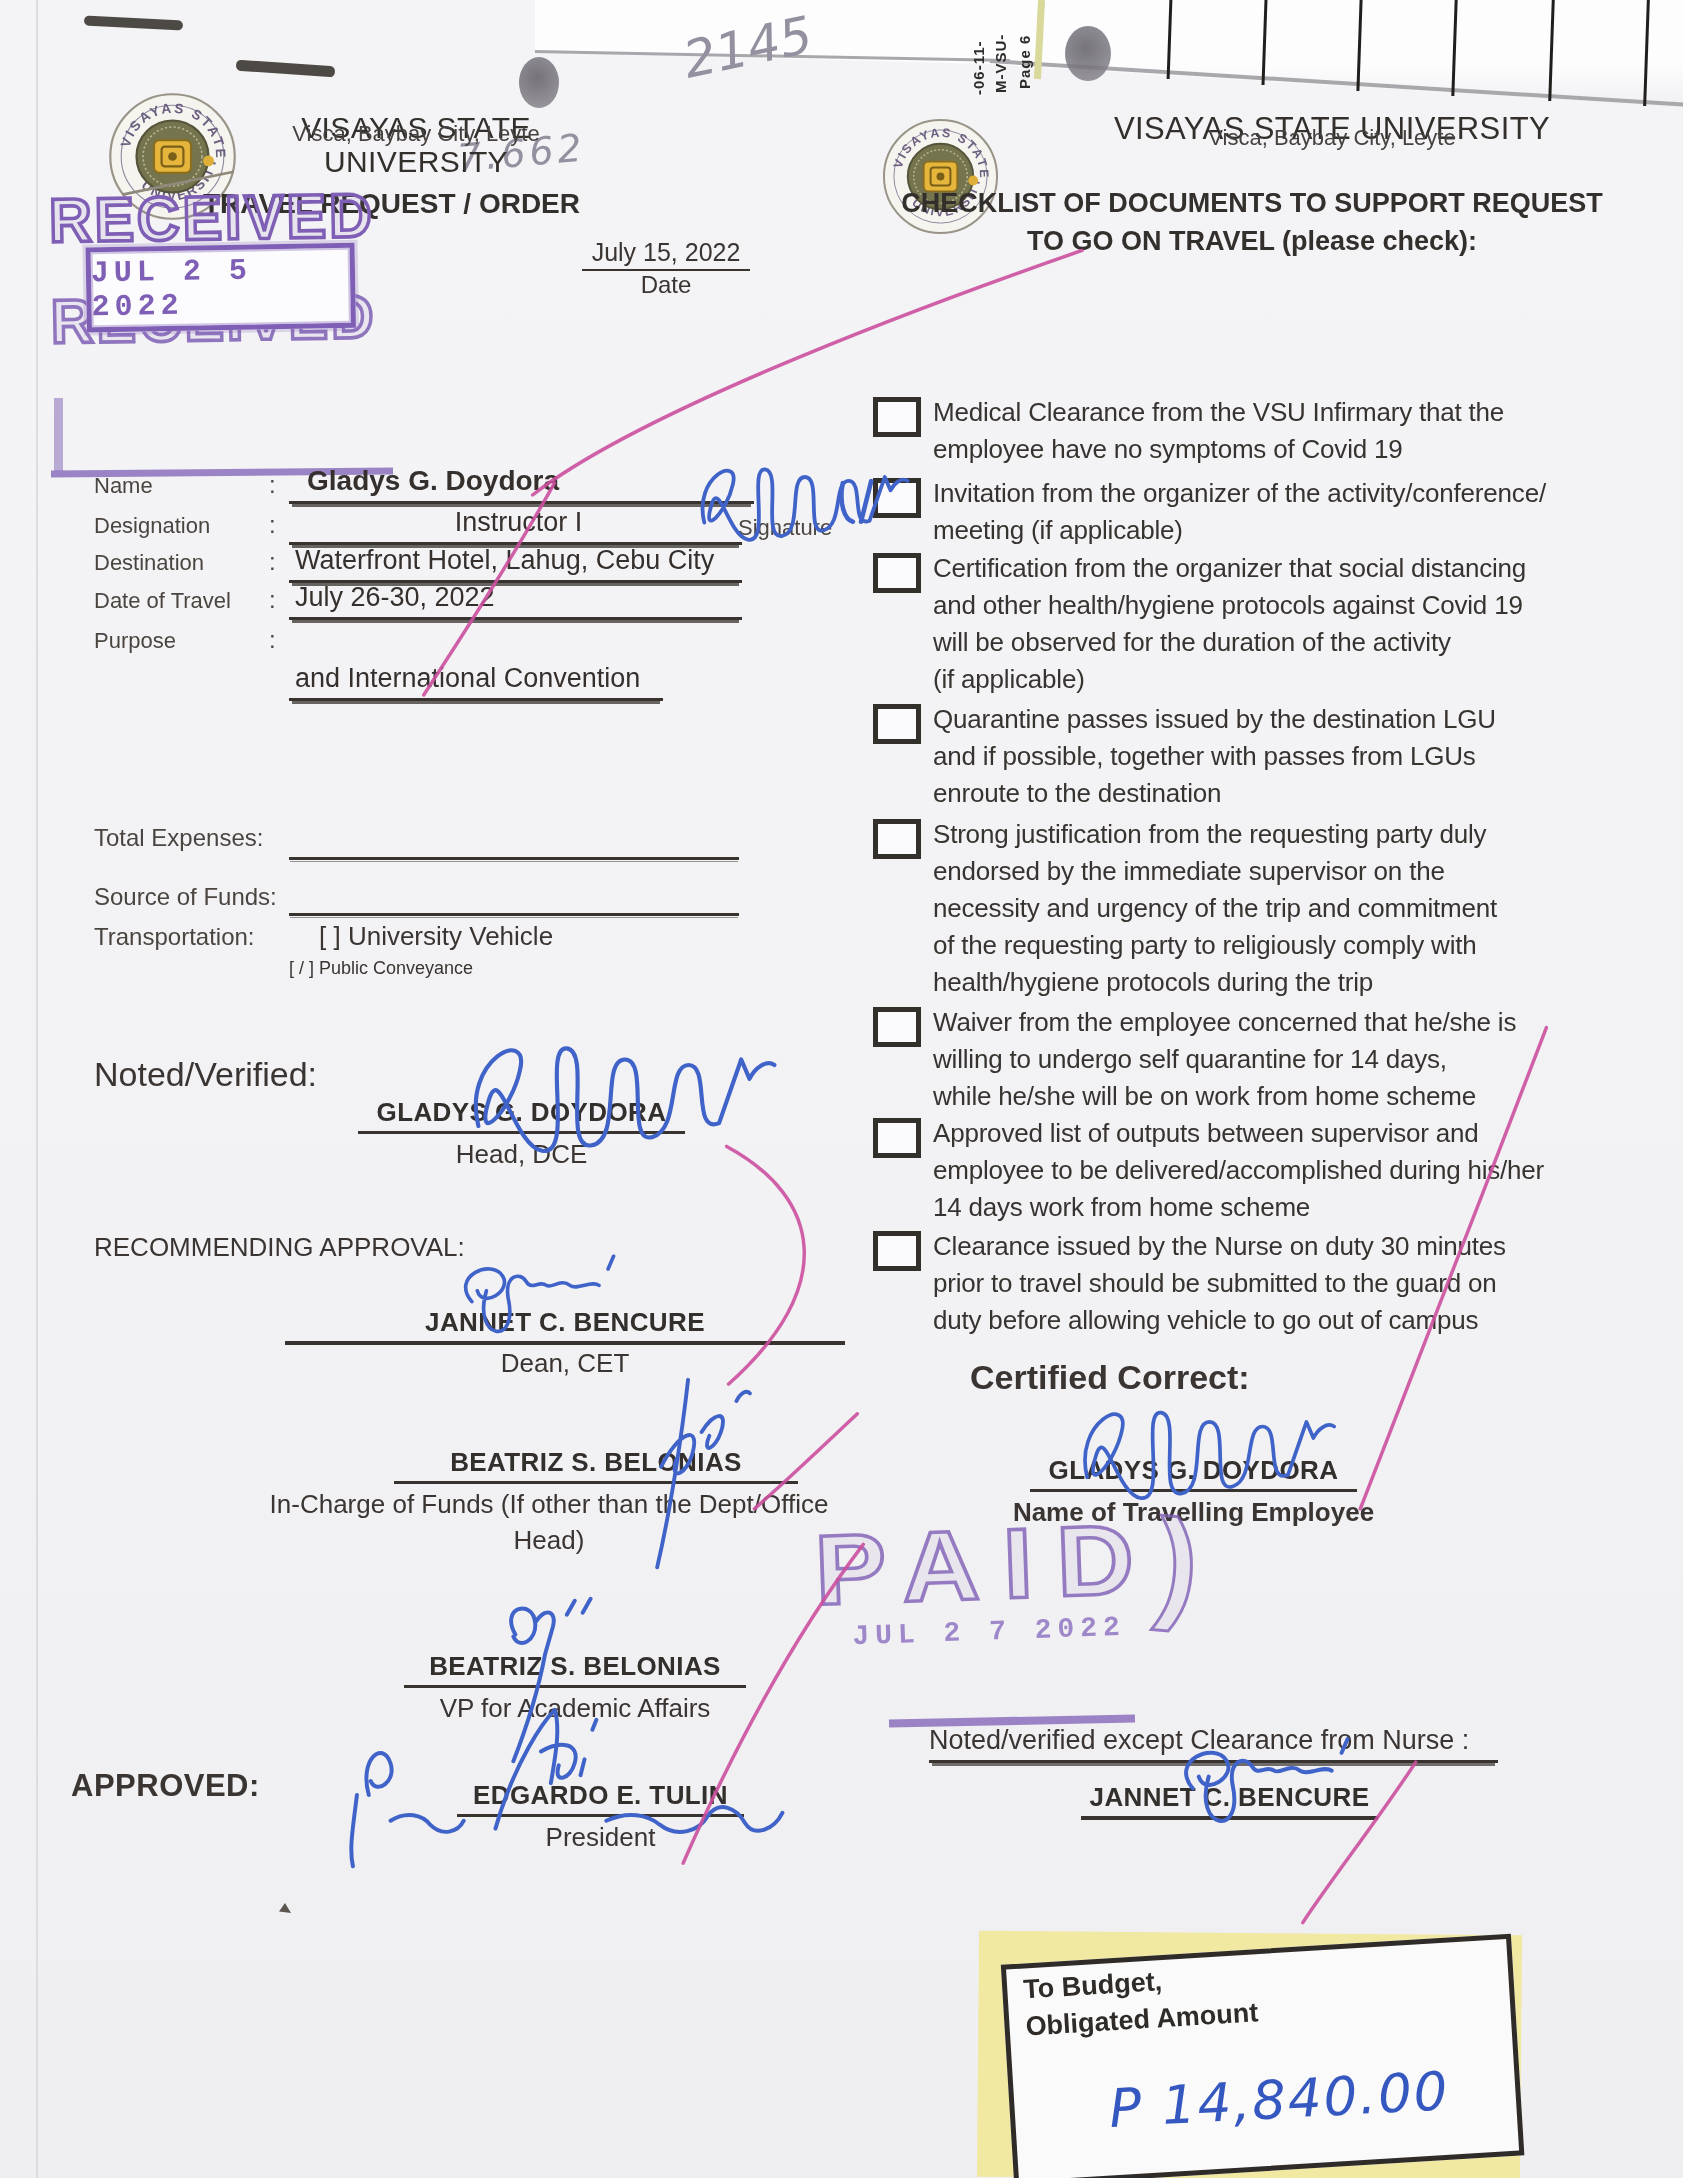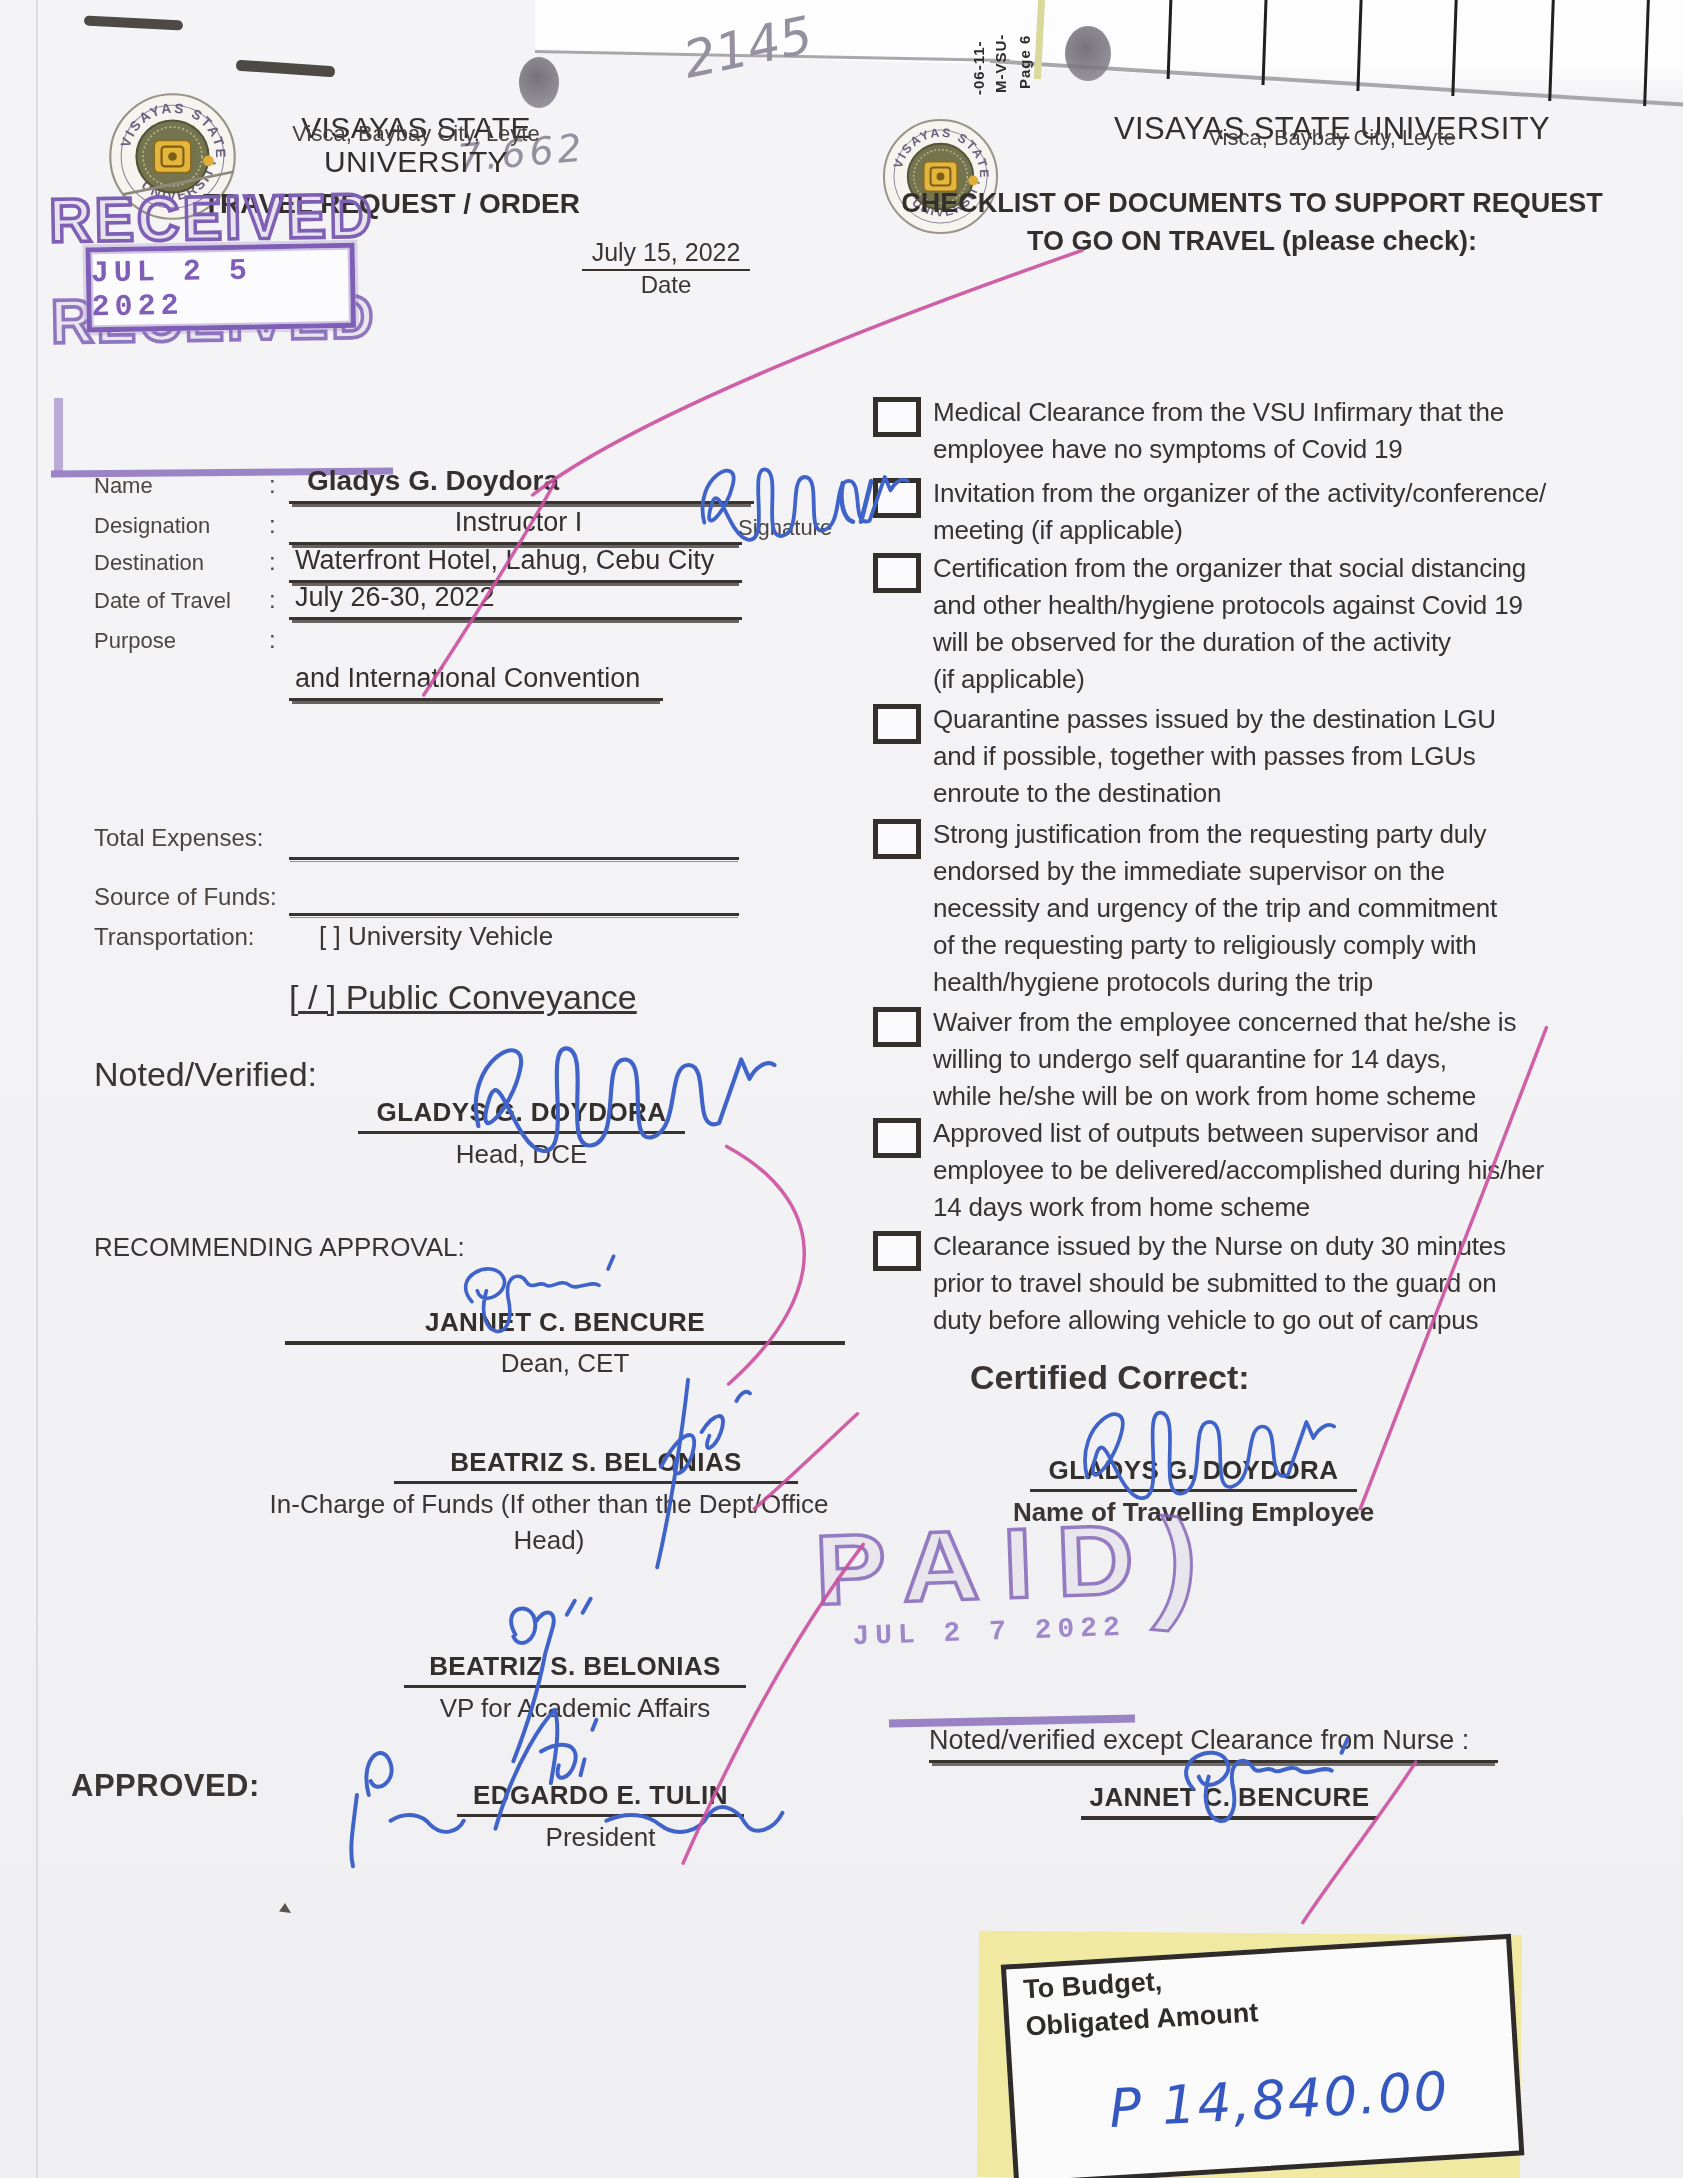--- a/index.html
+++ b/index.html
@@ -148,21 +148,21 @@
   <svg class="sig" style="left:691px;top:447px;width:228px;height:117px;z-index:35;" viewBox="0 0 240 120">
     <path stroke-width="4" d="M14,78 C2,30 52,6 44,38 C38,66 10,96 22,58 C30,34 40,92 60,96 C84,100 60,20 78,22 C96,24 74,96 96,92 C118,88 102,30 120,30 C138,30 120,92 140,86 C160,80 150,34 166,34 C182,34 168,84 188,76 L204,30 L210,44 C214,36 222,30 228,34"></path>
   </svg>
 
   <span class="flabel" style="top:824px;font-size:24px;">Total Expenses:</span>
   <div class="uline" style="left:289px;top:857px;width:450px;"></div>
   <span class="flabel" style="top:883px;font-size:24px;">Source of Funds:</span>
   <div class="uline" style="left:289px;top:913px;width:450px;"></div>
   <span class="flabel" style="top:923px;font-size:24px;">Transportation:</span>
   <span class="abs" style="left:289px;top:921px;font-size:26px;margin-left:30px;">[   ] University Vehicle</span>
-  <span class="abs" style="left:289px;top:978px;font-size:34px;text-decoration:underline;">[ / ] Public Conveyance</span>
+  <span class="abs" style="left:289px;top:958px;font-size:18px;">[ / ] Public Conveyance</span>
 
   <span class="sec-label" style="left:94px;top:1055px;">Noted/Verified:</span>
   <svg class="sig" style="left:447px;top:1018px;width:356px;height:166px;z-index:35;" viewBox="0 0 240 120">
     <path stroke-width="3" d="M14,78 C2,30 52,6 44,38 C38,66 10,96 22,58 C30,34 40,92 60,96 C84,100 60,20 78,22 C96,24 74,96 96,92 C118,88 102,30 120,30 C138,30 120,92 140,86 C160,80 150,34 166,34 C182,34 168,84 188,76 L204,30 L210,44 C214,36 222,30 228,34"></path>
   </svg>
   <div class="sig-name" style="left:358px;top:1097px;width:327px;">GLADYS G. DOYDORA</div>
   <div class="sig-title" style="left:358px;top:1139px;width:327px;">Head, DCE</div>
 
   <span class="sec-label" style="left:94px;top:1232px;font-size:26px;">RECOMMENDING APPROVAL:</span>
   <svg class="sig" style="left:436px;top:1249px;width:257px;height:109px;z-index:35;" viewBox="0 0 240 120">

